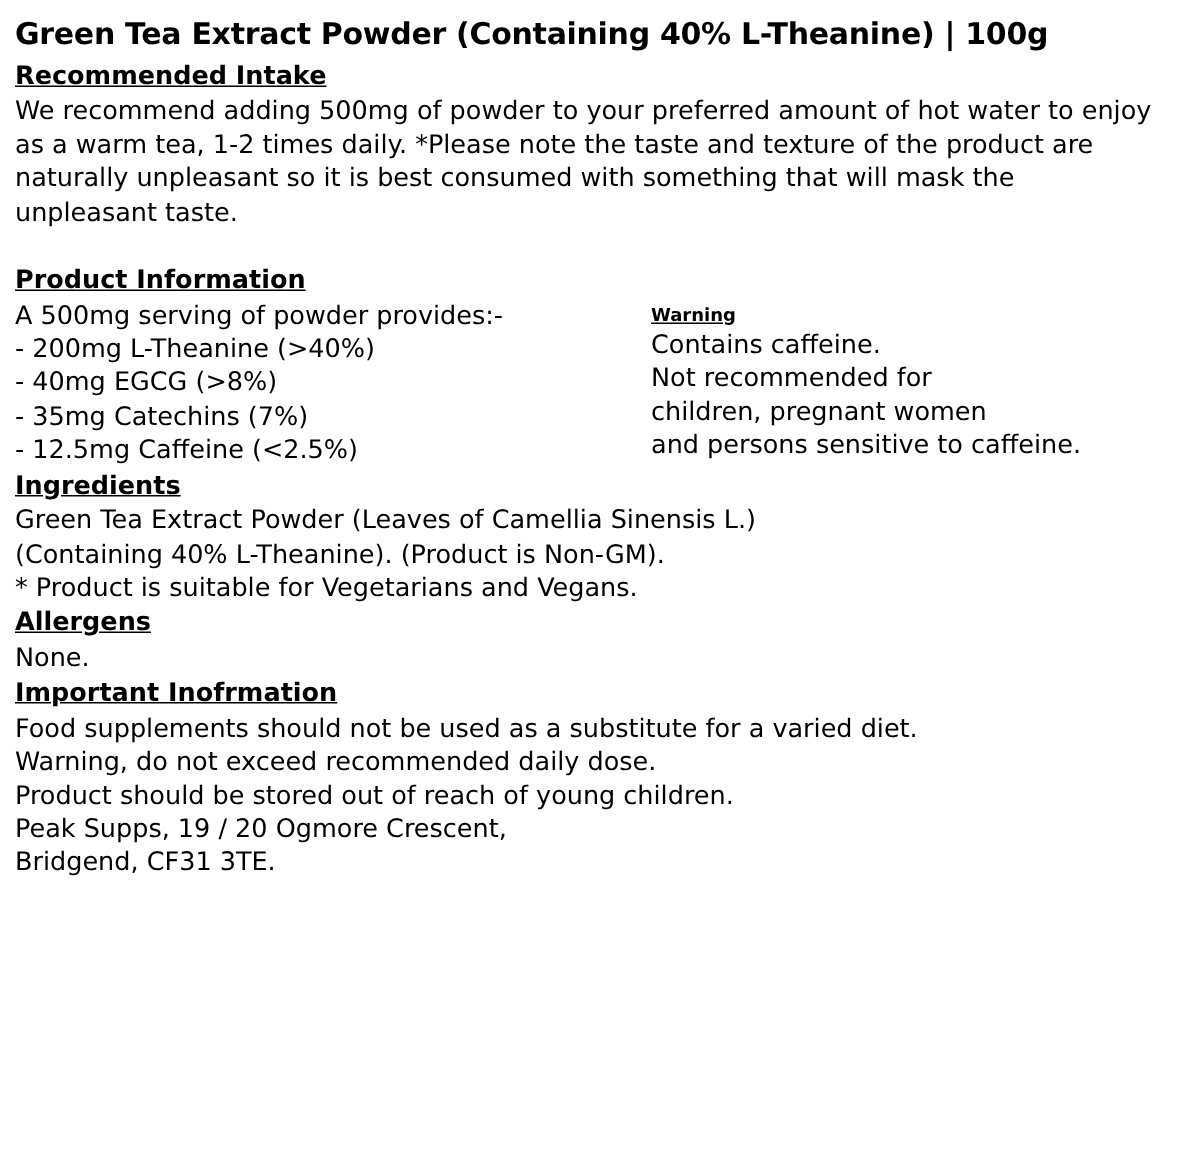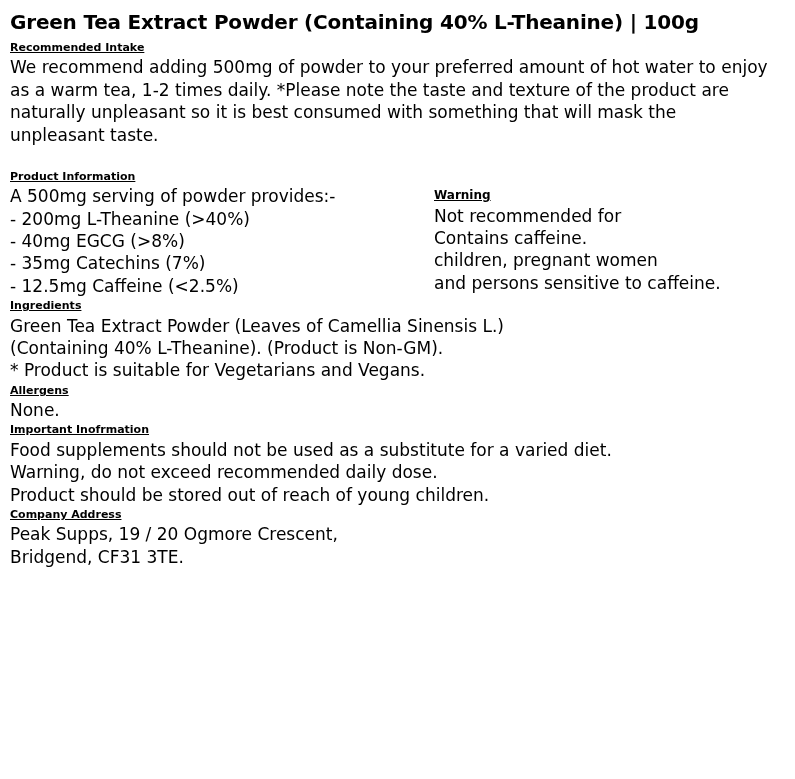--- a/index.html
+++ b/index.html
@@ -20,21 +20,21 @@
     width: 795px;
   }
   .title {
     font-size: 20px;
     font-weight: bold;
     line-height: 1.25;
     margin: 2px 0 6px 0;
     letter-spacing: -0.2px;
   }
   .section-head {
-    font-size: 11px;
+    font-size: 17px;
     font-weight: bold;
     text-decoration: underline;
     line-height: 1.2;
     margin: 2px 0 2px 0;
   }
   .body-text {
     font-size: 17px;
     line-height: 1.32;
     margin: 0;
   }
@@ -85,37 +85,36 @@
   <div class="two-col">
     <div class="col-left">
       <div class="list-line">A 500mg serving of powder provides:-</div>
       <div class="list-line">- 200mg L-Theanine (&gt;40%)</div>
       <div class="list-line">- 40mg EGCG (&gt;8%)</div>
       <div class="list-line">- 35mg Catechins (7%)</div>
       <div class="list-line">- 12.5mg Caffeine (&lt;2.5%)</div>
     </div>
     <div class="col-right">
       <div class="warning-head">Warning </div>
+      <div class="list-line">Contains caffeine.</div>
       <div class="list-line">Not recommended for</div>
-      <div class="list-line">Contains caffeine.</div>
       <div class="list-line">children, pregnant women</div>
       <div class="list-line">and persons sensitive to caffeine.</div>
     </div>
   </div>
 
   <div class="section-head">Ingredients</div>
   <div class="list-line">Green Tea Extract Powder (Leaves of Camellia Sinensis L.)</div>
   <div class="list-line">(Containing 40% L-Theanine). (Product is Non-GM).</div>
   <div class="list-line">* Product is suitable for Vegetarians and Vegans.</div>
 
   <div class="section-head">Allergens</div>
   <div class="list-line">None.</div>
 
   <div class="section-head">Important Inofrmation</div>
   <div class="list-line">Food supplements should not be used as a substitute for a varied diet.</div>
   <div class="list-line">Warning, do not exceed recommended daily dose.</div>
   <div class="list-line">Product should be stored out of reach of young children.</div>
 
-  <div class="section-head">Company Address</div>
   <div class="list-line">Peak Supps, 19 / 20 Ogmore Crescent,</div>
   <div class="list-line">Bridgend, CF31 3TE.</div>
 
 </div>
 
 </body></html>

